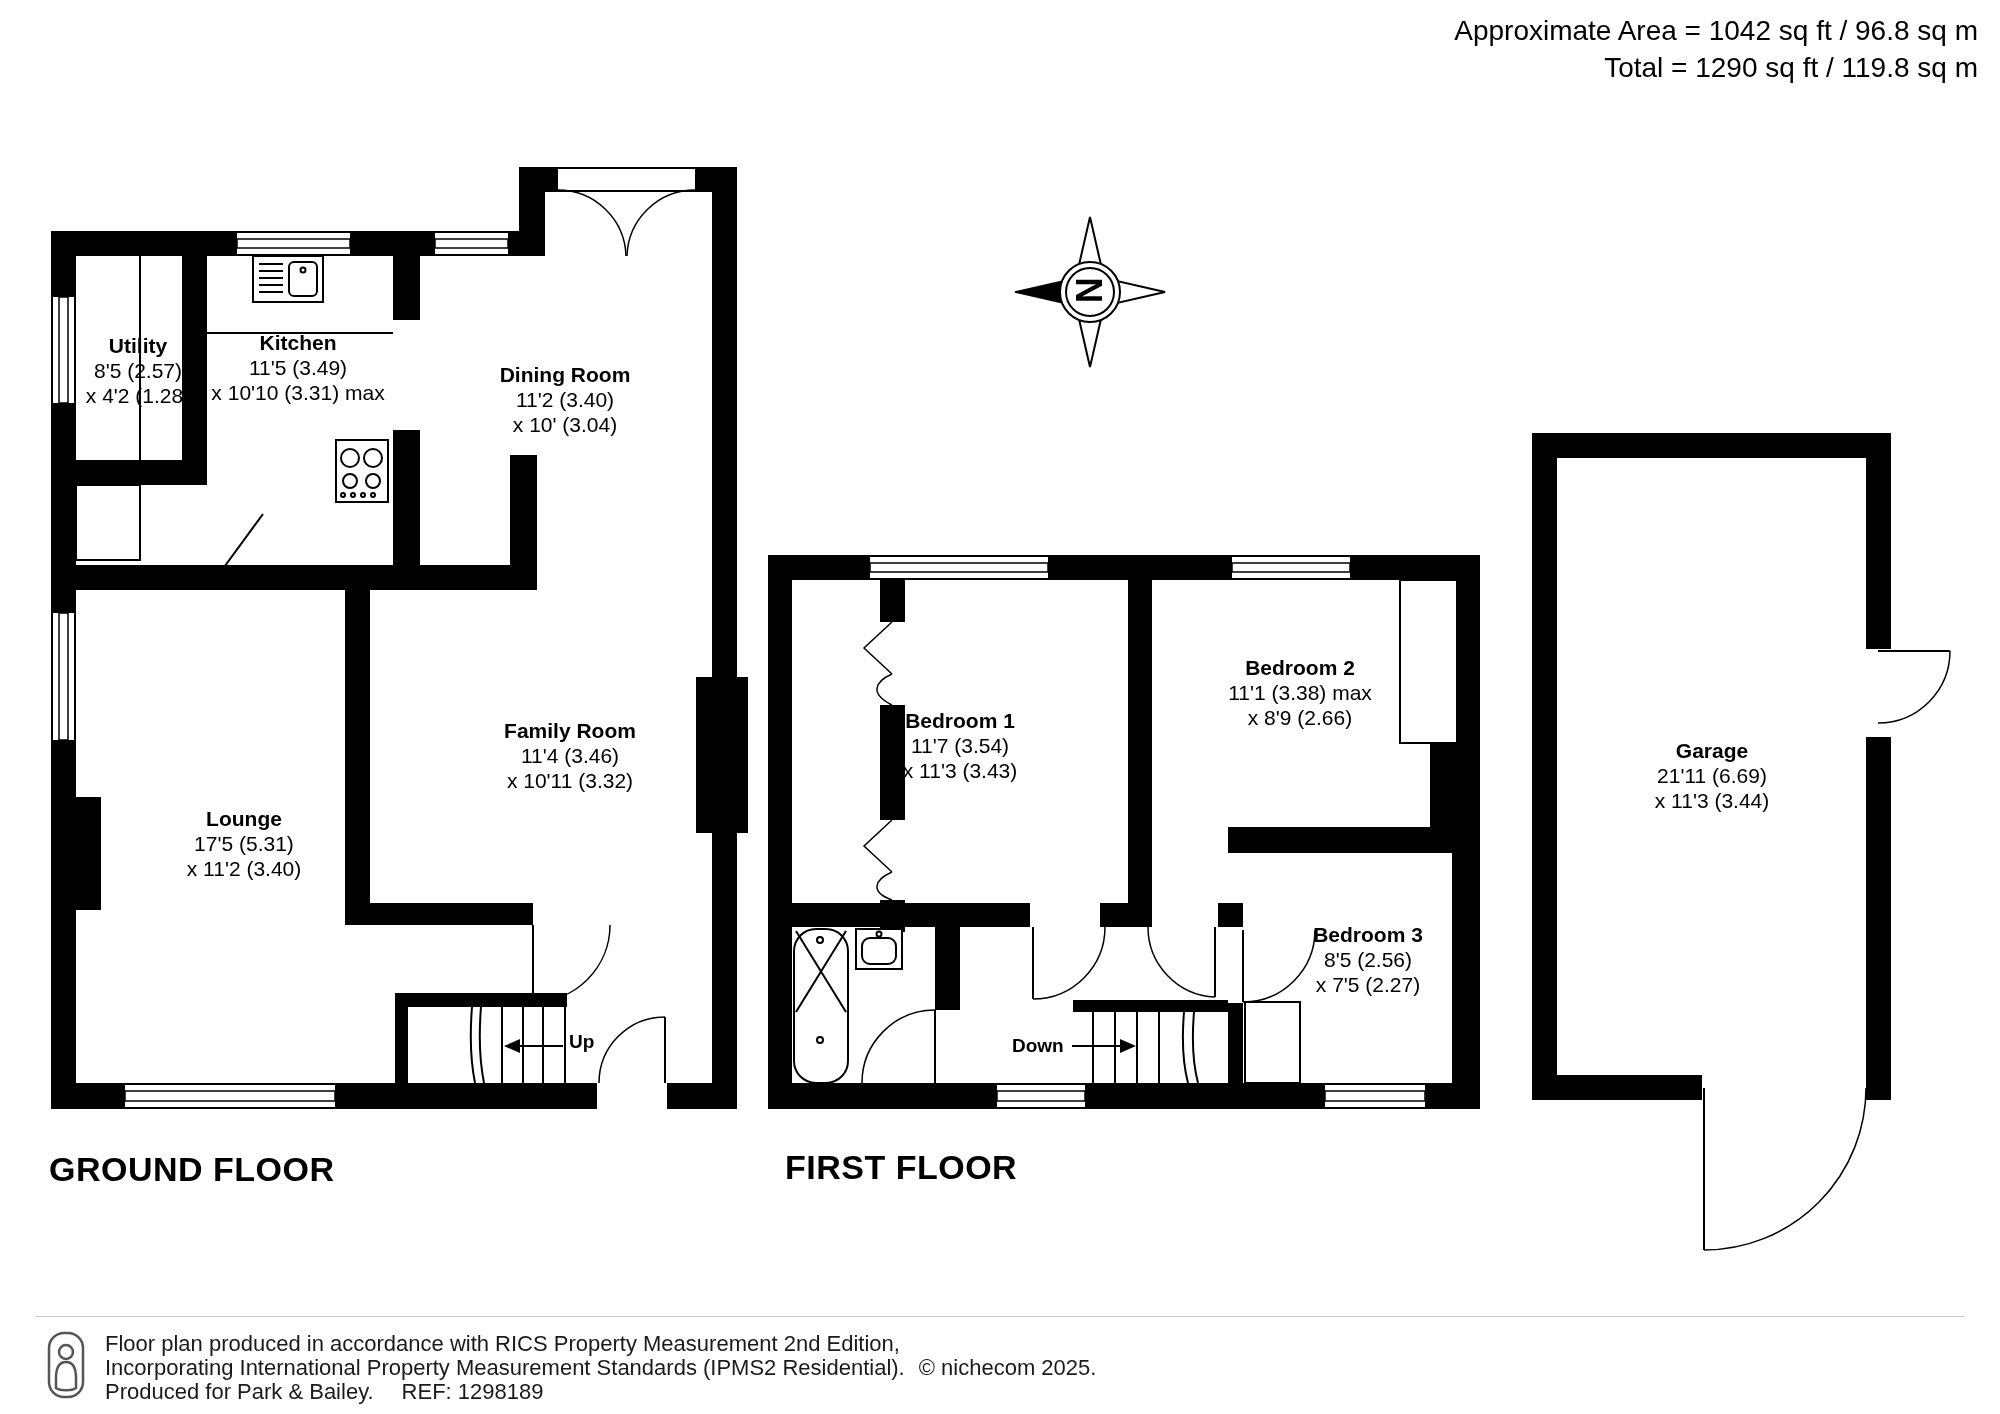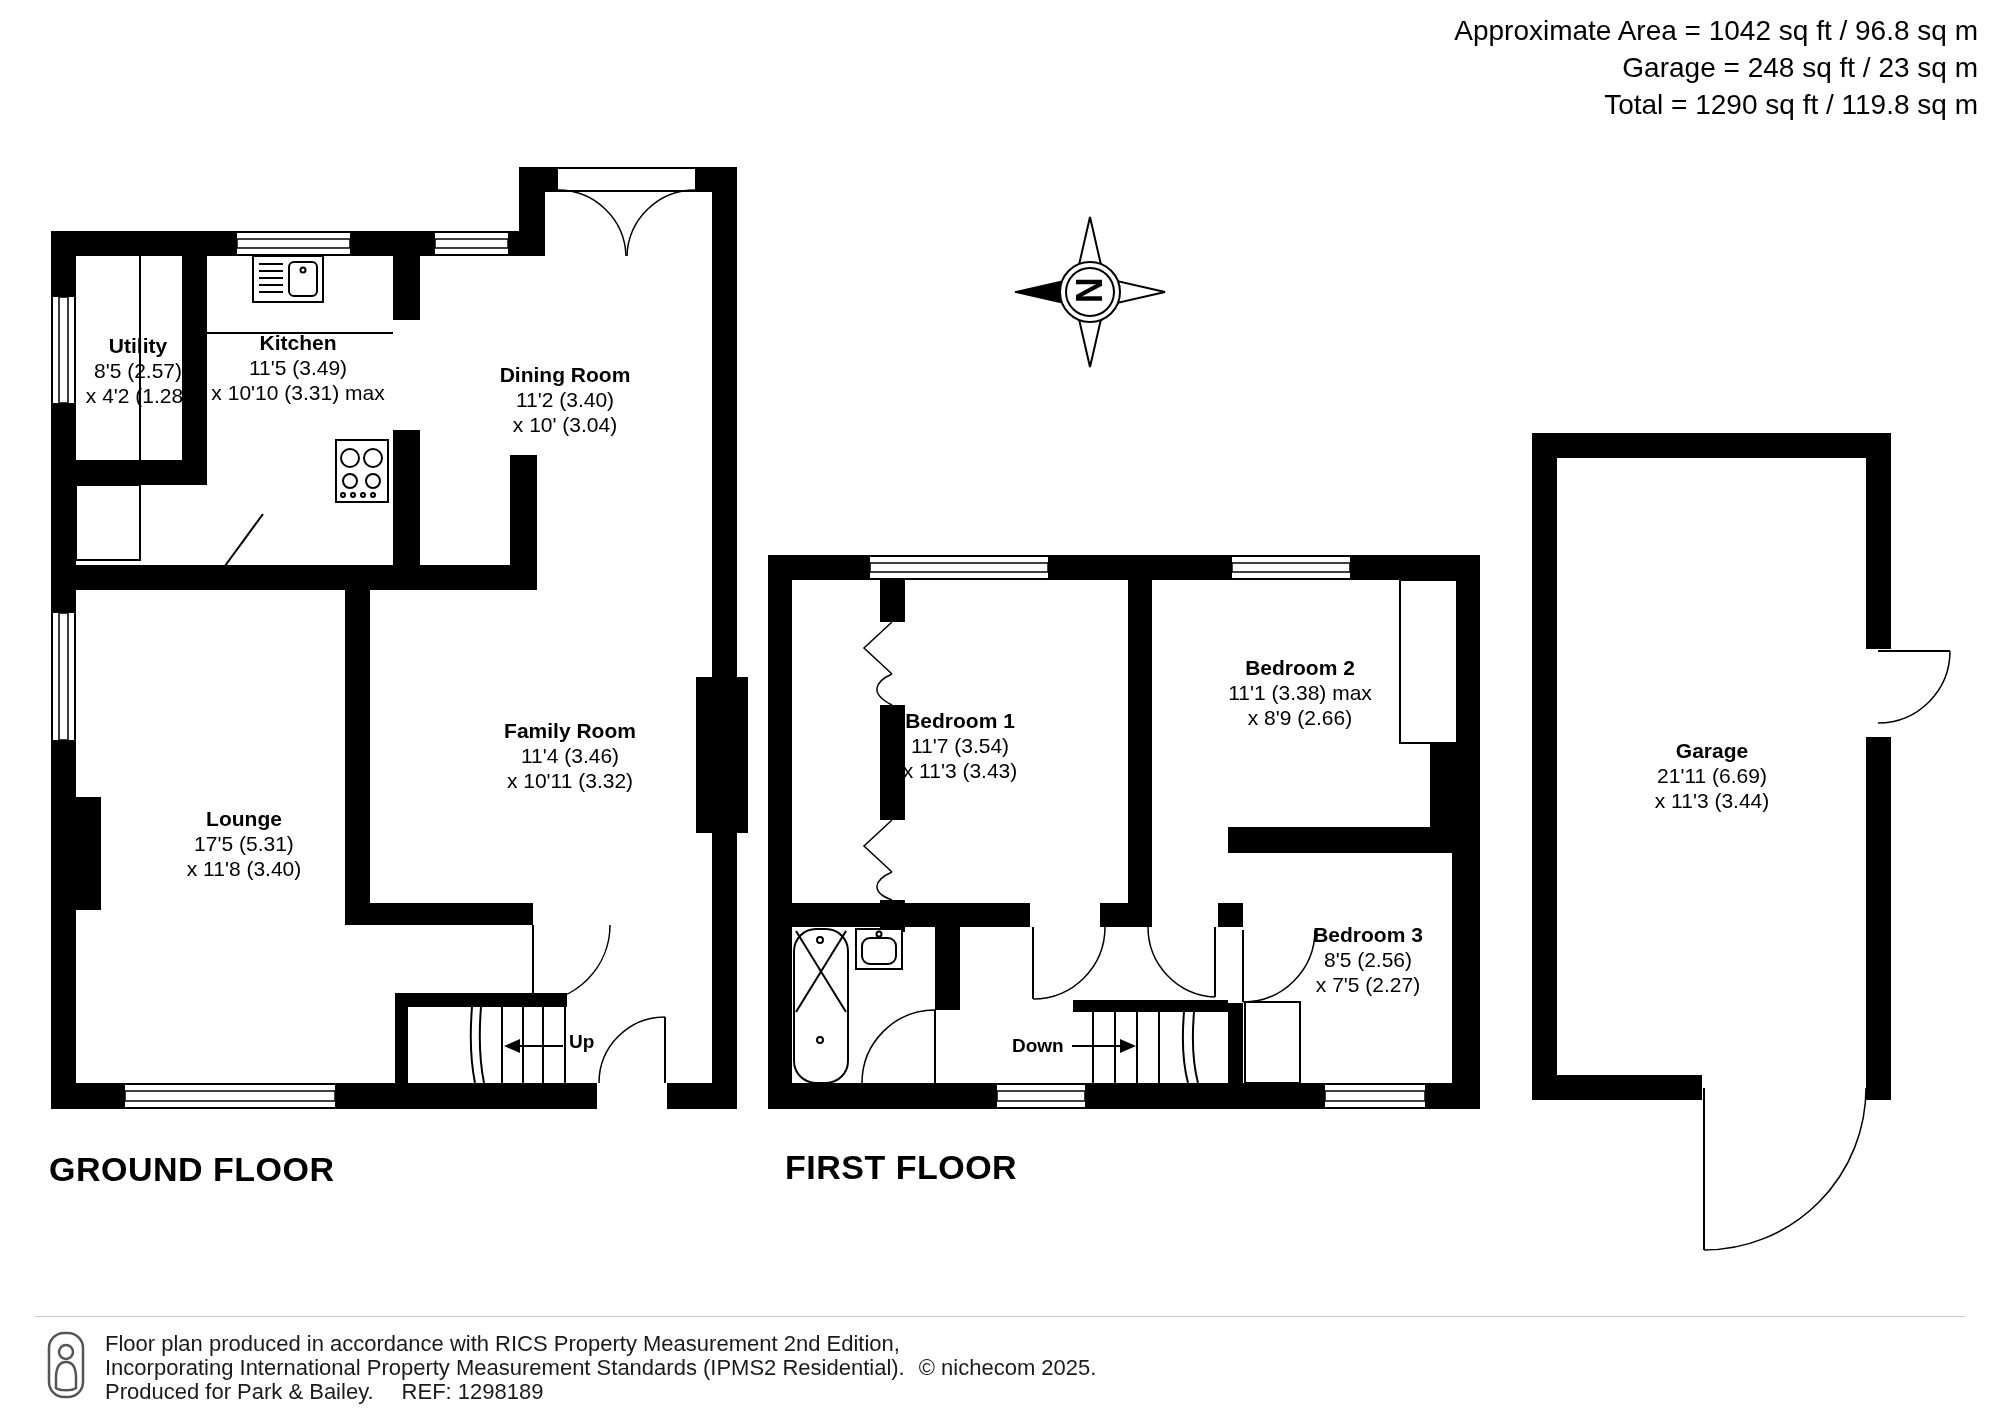--- a/index.html
+++ b/index.html
@@ -253,21 +253,20 @@
 
   <g stroke="#555" fill="none" stroke-width="2.5">
     <rect x="49" y="1333" width="34" height="64" rx="15"></rect>
     <circle cx="66" cy="1352" r="7"></circle>
     <path d="M66,1362 C58,1362 56,1370 56,1378 L56,1388 C60,1391 72,1391 76,1388 L76,1378 C76,1370 74,1362 66,1362 Z"></path>
   </g>
 </svg>
 
 <div class="title-block">
   <div class="area-line">Approximate Area = 1042 sq ft / 96.8 sq m</div>
-  <div class="area-line">Garage = 248 sq ft / 23 sq m</div>
   <div class="area-line">Total = 1290 sq ft / 119.8 sq m</div>
 </div>
 
 <div class="compass-n">N</div>
 
 <div class="room-label" style="left:138px;top:333px">
   <div class="rname">Utility</div>
   <div>8'5 (2.57)</div>
   <div>x 4'2 (1.28)</div>
 </div>
@@ -277,21 +276,21 @@
   <div>x 10'10 (3.31) max</div>
 </div>
 <div class="room-label" style="left:565px;top:362px">
   <div class="rname">Dining Room</div>
   <div>11'2 (3.40)</div>
   <div>x 10' (3.04)</div>
 </div>
 <div class="room-label" style="left:244px;top:806px">
   <div class="rname">Lounge</div>
   <div>17'5 (5.31)</div>
-  <div>x 11'8 (3.40)</div>
+  <div>x 11'2 (3.40)</div>
 </div>
 <div class="room-label" style="left:570px;top:718px">
   <div class="rname">Family Room</div>
   <div>11'4 (3.46)</div>
   <div>x 10'11 (3.32)</div>
 </div>
 
 <div class="room-label" style="left:960px;top:708px">
   <div class="rname">Bedroom 1</div>
   <div>11'7 (3.54)</div>

